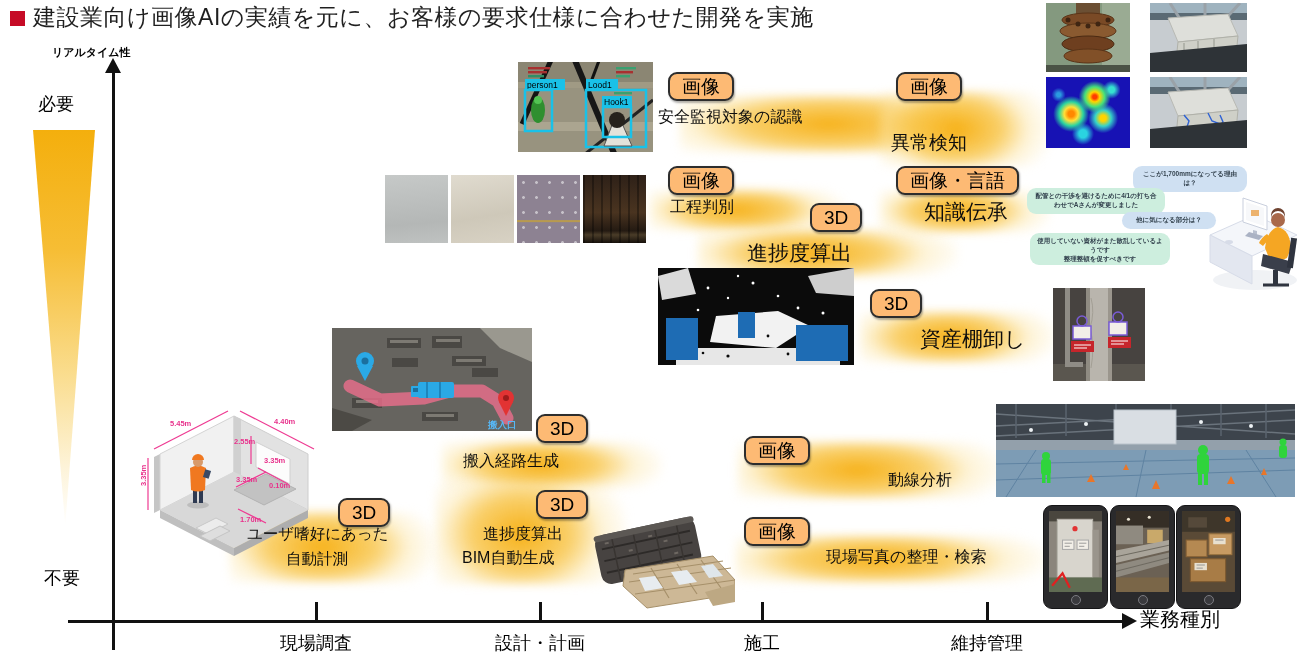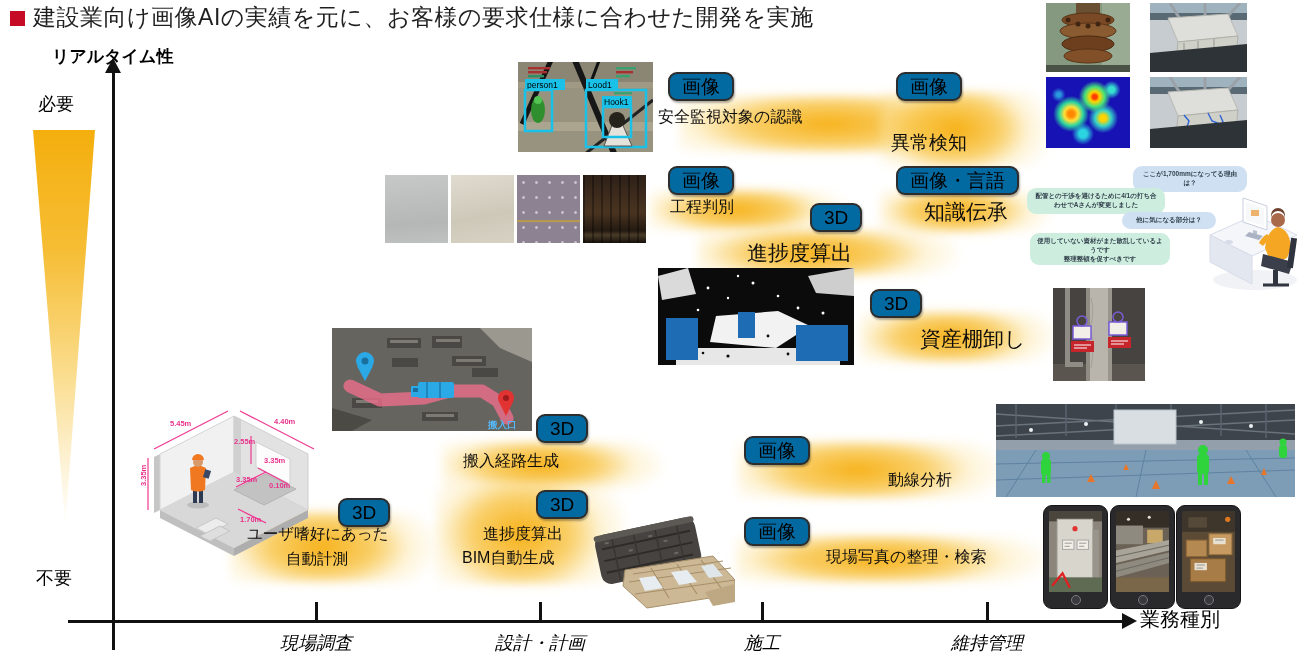--- a/index.html
+++ b/index.html
@@ -2,37 +2,37 @@
 <html><head>
 <meta charset="utf-8">
 <style>
   html,body{margin:0;padding:0;background:#fff;}
   #canvas{position:relative;width:1300px;height:661px;background:#fff;overflow:hidden;
           font-family:"Liberation Sans","DejaVu Sans",sans-serif;color:#111;}
   
   .title-square{position:absolute;left:10px;top:11px;width:15px;height:15px;background:#C60B26;}
   .title-text{position:absolute;left:33px;top:2px;font-size:23px;color:#1f1f1f;letter-spacing:.5px;}
   
-  .yaxis-label{position:absolute;left:52px;top:45px;font-size:17px;font-weight:bold;color:#000;font-family:Liberation Mono, monospace;}
+  .yaxis-label{position:absolute;left:52px;top:45px;font-size:11px;font-weight:bold;color:#000;font-family:Liberation Mono, monospace;}
   .y-line{position:absolute;left:112px;top:72px;width:3px;height:578px;background:#111;}
   .y-arrow{position:absolute;left:105px;top:58px;width:0;height:0;border-left:8px solid transparent;border-right:8px solid transparent;border-bottom:15px solid #111;}
   .x-line{position:absolute;left:68px;top:620px;width:1056px;height:3px;background:#111;}
   .x-arrow{position:absolute;left:1122px;top:613px;width:0;height:0;border-top:8px solid transparent;border-bottom:8px solid transparent;border-left:15px solid #111;}
   .xaxis-label{position:absolute;left:1140px;top:606px;font-size:20px;font-weight:normal;color:#000;}
   .need{position:absolute;left:38px;top:92px;font-size:18px;color:#000;}
-  .noneed{position:absolute;left:36px;top:566px;font-size:18px;color:#000;}
+  .noneed{position:absolute;left:44px;top:566px;font-size:18px;color:#000;}
   .tri{position:absolute;left:33px;top:130px;width:62px;height:396px;
        background:linear-gradient(180deg,#F4AF0D 0%,#F6BD34 30%,#FADD8F 62%,#FDF3D8 85%,rgba(255,255,255,0) 100%);
        clip-path:polygon(0 0,100% 0,52% 100%);}
   .tick{position:absolute;top:602px;width:3px;height:20px;background:#111;}
-  .tick-label{position:absolute;top:631px;width:160px;text-align:center;font-size:18px;color:#000;font-style:italic;}
+  .tick-label{position:absolute;top:631px;width:160px;text-align:center;font-size:18px;color:#000;}
   
   .band{position:absolute;z-index:1;filter:blur(5px);
         background:radial-gradient(ellipse 62% 88% at 45% 50%, rgba(246,173,13,.95) 0%, rgba(248,196,70,.8) 42%, rgba(252,229,165,.45) 68%, rgba(255,255,255,0) 95%);}
-  .tag{position:absolute;z-index:6;background:#0369a1;border:2px solid #2d2d2d;border-radius:9px;
+  .tag{position:absolute;z-index:6;background:#fdba74;border:2px solid #2d2d2d;border-radius:9px;
        font-size:19px;line-height:25px;padding:0 12px;color:#000;box-shadow:1px 1.5px 2px rgba(0,0,0,.3);}
   .lbl{position:absolute;z-index:6;font-size:16px;color:#0d0d0d;white-space:nowrap;}
   .thumb{position:absolute;z-index:3;}
   .tile{width:63px;height:68px;margin-right:3px;}
   
   .heatmap{background:
      radial-gradient(circle at 58% 28%, #ff3a00 2px, #ffd400 5px, #44e07c 10px, rgba(20,18,180,0) 16px),
      radial-gradient(circle at 30% 52%, #ff8800 3px, #ffe13a 7px, #2ad4a0 12px, rgba(20,18,180,0) 18px),
      radial-gradient(circle at 68% 58%, #ffd400 3px, #36d4c8 8px, rgba(20,18,180,0) 15px),
      radial-gradient(circle at 44% 80%, #2ad4e0 4px, rgba(20,18,180,0) 11px),

